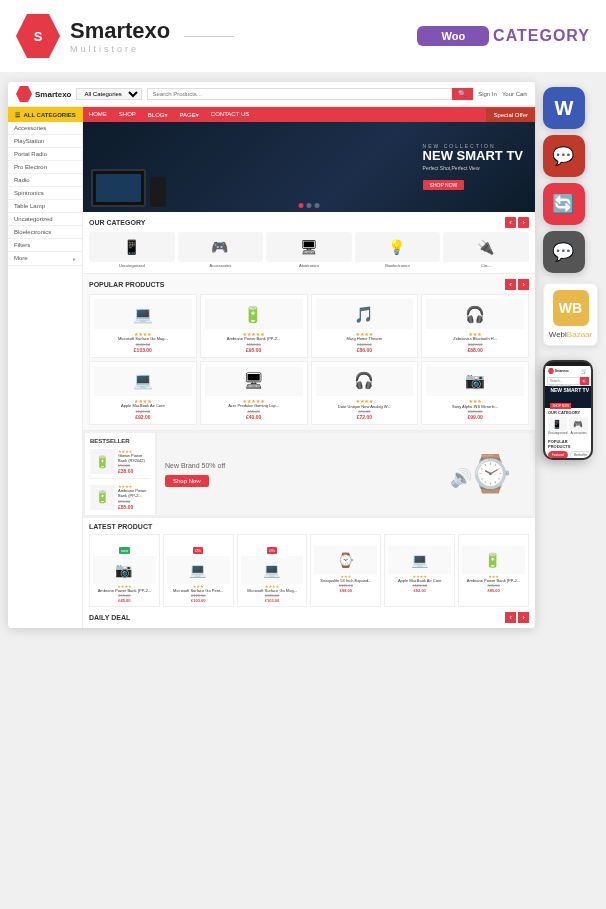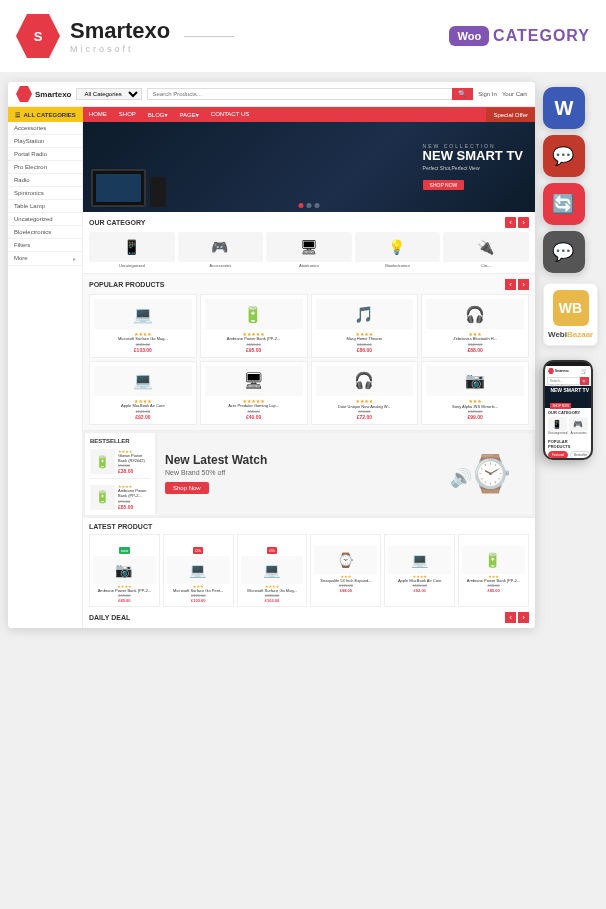--- a/index.html
+++ b/index.html
@@ -13,26 +13,26 @@
 
 <div class="outer">
 
   <div style="background:#fff; padding:14px 16px; display:flex; align-items:center; justify-content:space-between; border-bottom:2px solid #f0f0f0;">
     <div style="display:flex; align-items:center; gap:10px;">
       <div style="width:44px; height:44px; background:#e63946; clip-path:polygon(25% 0%,75% 0%,100% 50%,75% 100%,25% 100%,0% 50%); display:flex; align-items:center; justify-content:center;">
         <span style="color:#fff; font-weight:bold; font-size:13px;">S</span>
       </div>
       <div>
         <div style="font-size:22px; font-weight:bold; color:#222;">Smartexo</div>
-        <div style="font-size:9px; color:#bbb; letter-spacing:3px;">Microsoft</div>
+        <div style="font-size:9px; color:#bbb; letter-spacing:3px;">Multistore</div>
       </div>
       <div style="width:50px; height:1px; background:#ccc; margin-left:4px;"></div>
     </div>
     <div style="display:flex; align-items:center; gap:4px;">
-      <div style="background:#7f54b3; border-radius:6px; padding:4px 8px; color:#fff; font-size:11px; font-weight:bold;">
+      <div style="background:#7f54b3; border-radius:6px; padding:4px 24px; color:#fff; font-size:11px; font-weight:bold;">
         <span>Woo</span>
       </div>
       <div style="font-size:16px; font-weight:bold; color:#7f54b3; letter-spacing:1px;">CATEGORY</div>
     </div>
   </div>
 
   <div style="position:relative; padding:8px; display:flex; gap:8px;">
 
     <div style="flex:1; background:#fff; border-radius:4px; overflow:hidden; box-shadow:0 2px 12px rgba(0,0,0,0.15);">
 
@@ -233,21 +233,20 @@
                 <div>
                   <div style="color:#f5a623; font-size:4px;">★★★★</div>
                   <div style="font-size:4px; color:#333; line-height:1.2;">Ambrane Power Bank (PP-2...</div>
                   <div style="font-size:4px; color:#999; text-decoration:line-through;">£95.00</div>
                   <div style="font-size:5px; color:#e63946; font-weight:bold;">£85.00</div>
                 </div>
               </div>
             </div>
 
             <div style="flex:1; background:#f5f5f5; padding:8px; position:relative; overflow:hidden; min-height:80px; display:flex; flex-direction:column; justify-content:center;">
-              <div style="font-size:12px; font-weight:bold; color:#333; line-height:1.1;">New Latest Watch</div>
               <div style="font-size:7px; color:#666; margin:2px 0;">New Brand 50% off</div>
               <button style="background:#e63946; color:#fff; border:none; padding:3px 8px; font-size:6px; cursor:pointer; width:fit-content; margin-top:4px; border-radius:2px;">Shop Now</button>
               <div style="position:absolute; right:20px; top:50%; transform:translateY(-50%); font-size:36px; opacity:0.7;">⌚</div>
               <div style="position:absolute; right:60px; top:55%; transform:translateY(-50%); font-size:18px; opacity:0.5;">🔊</div>
             </div>
           </div>
 
           <div style="background:#fff; padding:5px 6px; border-top:1px solid #eee;">
             <div style="display:flex; justify-content:space-between; align-items:center; margin-bottom:4px;">
               <span style="font-size:7px; font-weight:bold; color:#333;">LATEST PRODUCT</span>
@@ -327,21 +326,21 @@
       </div>
 
       <div style="width:42px; height:42px; background:#555; border-radius:10px; display:flex; align-items:center; justify-content:center; box-shadow:0 2px 8px rgba(0,0,0,0.2); cursor:pointer;">
         <span style="color:#fff; font-size:18px;">💬</span>
       </div>
 
       <div style="background:#fff; border:1px solid #eee; border-radius:6px; padding:6px 4px; text-align:center; box-shadow:0 2px 6px rgba(0,0,0,0.1); margin-top:4px;">
         <div style="width:36px; height:36px; background:#e8b84b; border-radius:6px; display:flex; align-items:center; justify-content:center; margin:0 auto 4px;">
           <span style="color:#fff; font-weight:bold; font-size:14px;">WB</span>
         </div>
-        <div style="font-size:8px; font-weight:bold; color:#444;">
+        <div style="font-size:8px; font-weight:normal; color:#444;">
           <span>Webi</span><span style="color:#e8b84b;">Bazaar</span>
         </div>
       </div>
 
       <div style="margin-top:8px; position:relative;">
         <div style="width:50px; height:100px; background:#1a1a1a; border-radius:10px; border:2px solid #333; overflow:hidden; box-shadow:-3px 3px 12px rgba(0,0,0,0.3);">
           <div style="width:20px; height:4px; background:#1a1a1a; border-radius:0 0 4px 4px; margin:0 auto;"></div>
           <div style="background:#fff; height:92px; overflow:hidden;">
 
             <div style="display:flex; align-items:center; justify-content:space-between; padding:2px 3px;">

